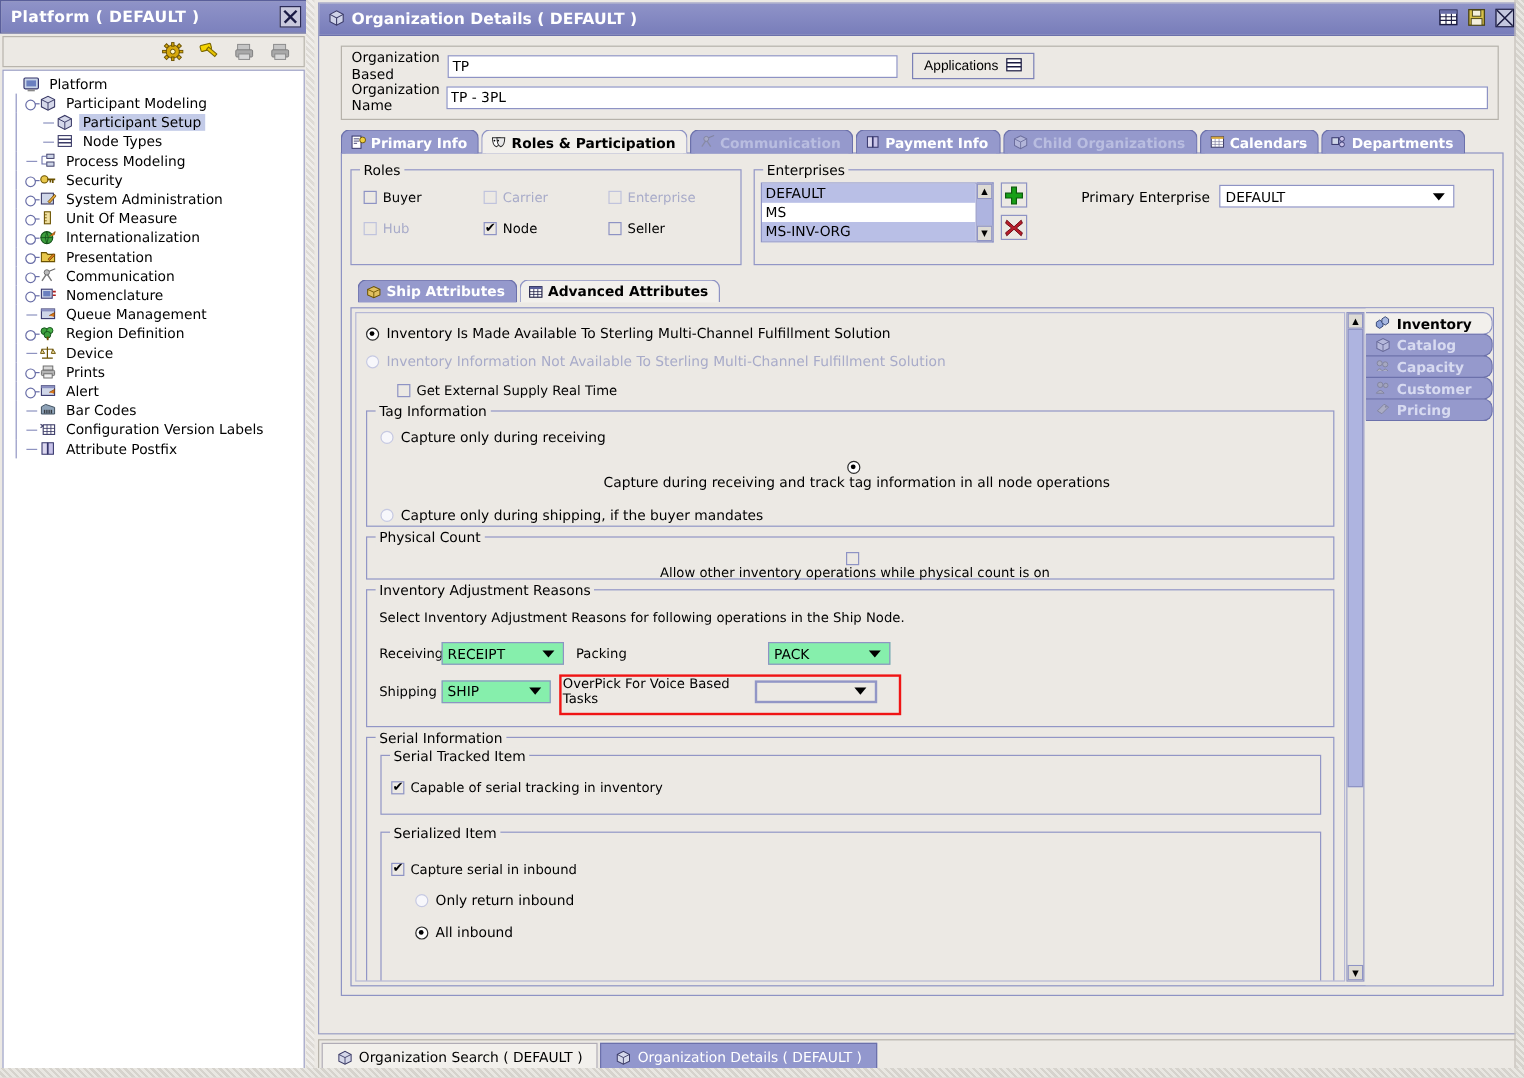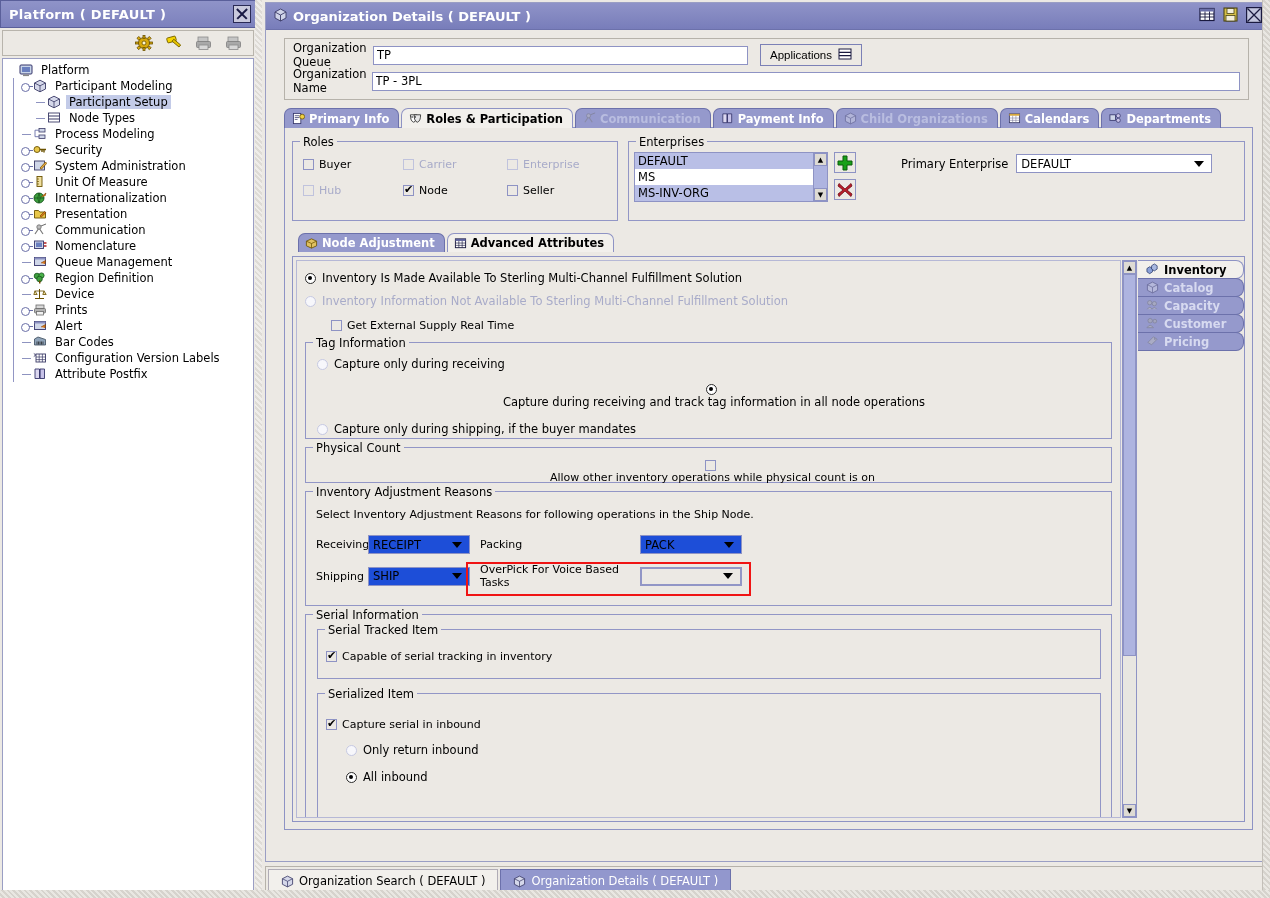--- a/index.html
+++ b/index.html
@@ -166,21 +166,21 @@
     height: 13px; background: #dedbd4; border: 1px solid #8e93c4;
     display: flex; align-items: center; justify-content: center; font-size: 7px;
   }
   .iconbtn {
     width: 22px; height: 21px; border: 1px solid #8e93c4; background: #ece9e4;
     display: flex; align-items: center; justify-content: center; font-size: 15px;
     font-weight: bold; line-height: 1;
   }
 
   .combo {
-    height: 19px; border: 1px solid #8e93c4; background: #1d4ed8;
+    height: 19px; border: 1px solid #8e93c4; background: #86efac;
     display: flex; align-items: center; font-size: 11.5px; position: relative;
   }
   .combo .val { padding-left: 4px; flex: 1; white-space: nowrap; overflow: hidden; }
   .combo .arrow {
     width: 0; height: 0; border-left: 5px solid transparent; border-right: 5px solid transparent;
     border-top: 6px solid #000; margin-right: 7px;
   }
 
   
   .subtabstrip { display: flex; align-items: flex-end; height: 19px; margin-left: 6px; position: relative; z-index: 3;}
@@ -566,21 +566,21 @@
           <svg width="16" height="16" viewBox="0 0 16 16">
             <rect x="0.6" y="0.6" width="14.8" height="14.8" fill="#c3c6de" stroke="#1a1a40" stroke-width="1.2"></rect>
             <path d="M1.5 1.5 L14.5 14.5 M14.5 1.5 L1.5 14.5" stroke="#1a1a40" stroke-width="1.3"></path>
           </svg>
         </span>
       </span>
     </div>
 
     <div class="org-box">
       <div class="field-row">
-        <span class="field-label">Organization Queue</span>
+        <span class="field-label">Organization Based</span>
         <input class="txtinput" style="width: 375px;" value="TP">
         <button class="applications-btn">
           <span>Applications</span>
           <span>
             <svg width="14" height="12" viewBox="0 0 14 12">
               <rect x="1" y="1" width="12" height="10" fill="#fff" stroke="#1a1a40" stroke-width="1"></rect>
               <path d="M1 4.3 H13 M1 7.6 H13" stroke="#1a1a40" stroke-width="1.3"></path>
             </svg>
           </span>
         </button>
@@ -738,21 +738,21 @@
       </div>
 
       <div class="subtabstrip" style="margin-top:12px;" id="subtab-host">
           <div class="subtab">
             <span style="display: flex;">
               <svg width="13" height="13" viewBox="0 0 14 14">
                 <path d="M1.5 4.5 L7 2 L12.5 4.5 L12.5 9.5 L7 12 L1.5 9.5 Z" fill="#e0c060" stroke="#6b5200" stroke-width="0.9"></path>
                 <path d="M1.5 4.5 L7 7 L12.5 4.5 M7 7 V12" fill="none" stroke="#6b5200" stroke-width="0.8"></path>
               </svg>
             </span>
-            <span>Node Adjustment</span>
+            <span>Ship Attributes</span>
           </div>
           <div class="subtab active">
             <span style="display: flex;">
               <svg width="13" height="13" viewBox="0 0 14 14">
                 <rect x="1.5" y="2" width="11" height="9.5" fill="#fff" stroke="#1a1a40" stroke-width="1"></rect>
                 <rect x="1.5" y="2" width="11" height="2.2" fill="#5a5f9a"></rect>
                 <path d="M1.5 6.5 H12.5 M1.5 9 H12.5 M5.2 4.2 V11.5 M8.8 4.2 V11.5" stroke="#1a1a40" stroke-width="0.7"></path>
               </svg>
             </span>
             <span>Advanced Attributes</span>
@@ -818,21 +818,21 @@
                   </div>
                   <span style="width:160px; margin-left:10px;">Packing</span>
                   <div class="combo" style="width:102px;">
                     <span class="val">PACK</span>
                     <span class="arrow"></span>
                   </div>
                 </div>
 
                 <div style="display:flex; align-items:center;">
                   <span style="width:52px;">Shipping</span>
-                  <div class="combo" style="width:102px;">
+                  <div class="combo" style="width:91px;">
                     <span class="val">SHIP</span>
                     <span class="arrow"></span>
                   </div>
                   <span style="width:160px; margin-left:10px;">OverPick  For  Voice  Based  Tasks</span>
                   <div class="combo" style="width:102px; border:2px solid #9296c6; background:#ece9e4;">
                     <span class="val"></span>
                     <span class="arrow"></span>
                   </div>
                 </div>
               </div>

